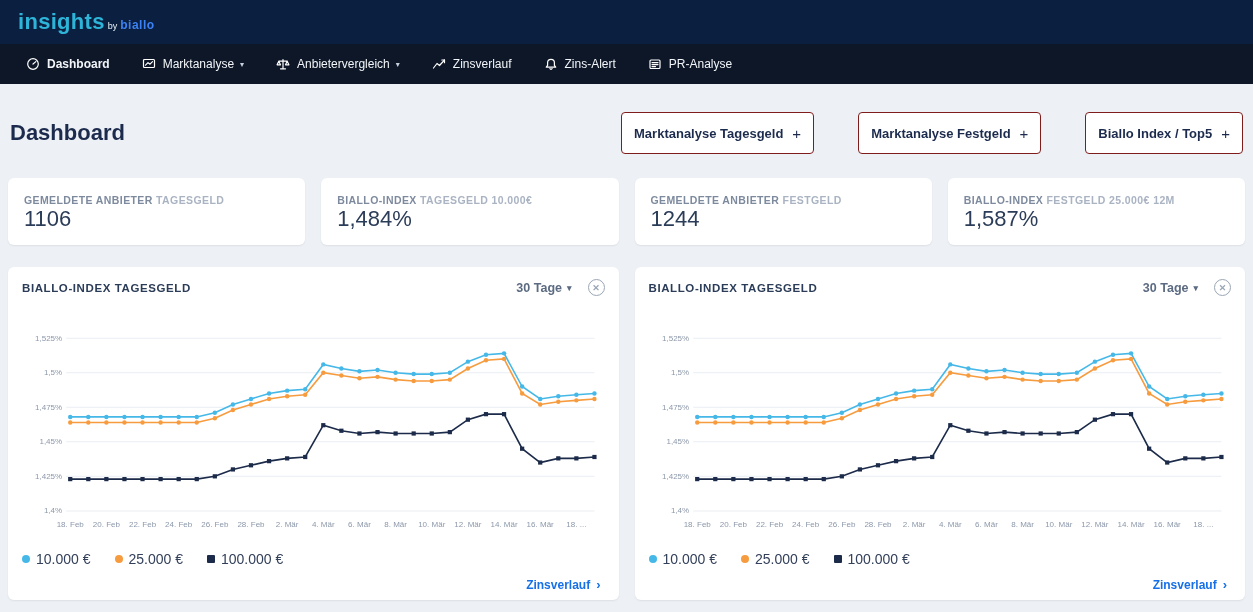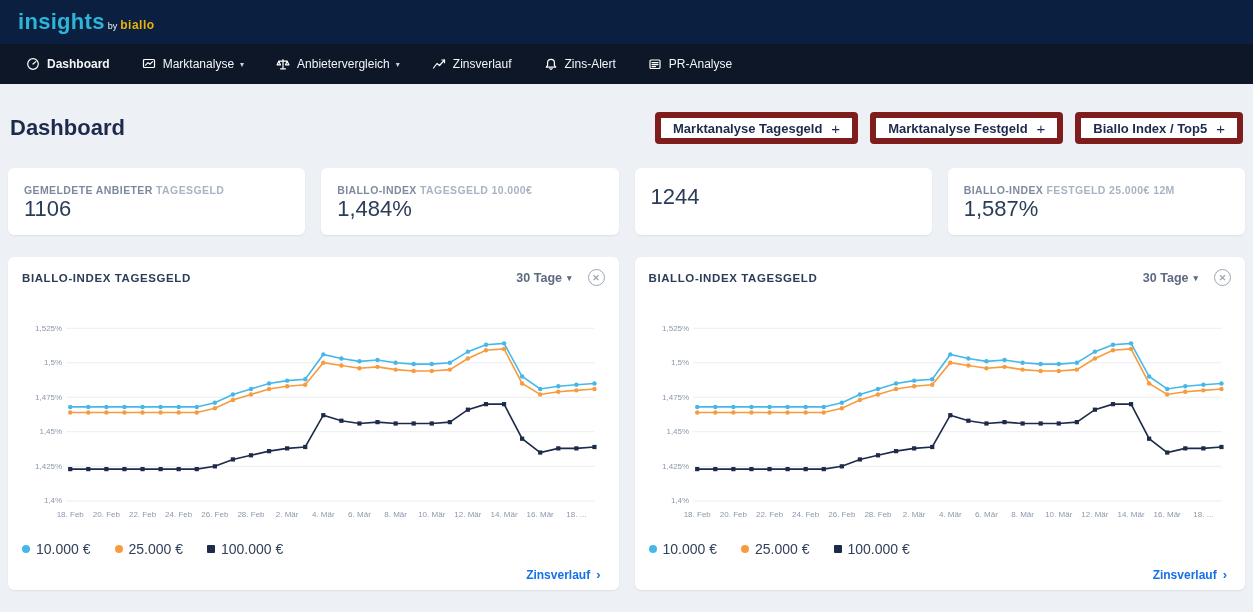--- a/index.html
+++ b/index.html
@@ -4,41 +4,41 @@
 <style>
   * { box-sizing: border-box; margin: 0; padding: 0; }
   html,body { width:1253px; height:612px; overflow:hidden; }
   body { background:#edf0f4; font-family:"Liberation Sans", sans-serif; color:#1c2b4d; }
 
   
   .topbar { height:44px; background:#0b2040; display:flex; align-items:center; padding:14px 18px; }
   .logo { display:flex; align-items:baseline; gap:3px; cursor:pointer; }
   .logo-main { color:#2db4d8; font-size:22px; font-weight:700; letter-spacing:.3px; }
   .logo-by { color:#e8f2f7; font-size:9px; font-weight:400; }
-  .logo-biallo { color:#eab308; font-size:12px; font-weight:700; letter-spacing:.5px; }
+  .logo-biallo { color:#3b82f6; font-size:12px; font-weight:700; letter-spacing:.5px; }
 
   
   .navbar { height:40px; background:#0e1727; display:flex; align-items:stretch; padding:0 10px; }
   .nav-item { display:flex; align-items:center; gap:7px; color:#f2f5f9; font-size:12px;
               font-weight:400; padding:0 16px; cursor:pointer; white-space:nowrap; }
   .nav-item.active { font-weight:700; }
   .nav-icon { width:14px; height:14px; stroke:#fff; fill:none; stroke-width:1.2;
               stroke-linecap:round; stroke-linejoin:round; flex:none; }
   .caret-nav { font-size:8px; color:#c7d1de; margin-left:-1px; }
 
   
   .content { padding:28px 8px 0; }
   .page-header { display:flex; justify-content:space-between; align-items:center;
                  padding:0 2px; margin-bottom:24px; }
   h1 { font-size:22px; font-weight:700; color:#1c2b4d; }
   .actions { display:flex; gap:12px; }
-  .action-btn { background:#fff; border:6px solid #7f1d1d; border-radius:4px; height:32px;
+  .action-btn { background:#fff; border:1px solid #7f1d1d; border-radius:4px; height:42px;
                 padding:0 12px; font-size:13px; font-weight:700; color:#1c2b4d;
                 display:flex; align-items:center; gap:9px; cursor:pointer;
-                font-family:"Liberation Sans", sans-serif; }
+                font-family:"Liberation Sans", sans-serif;margin-left:32px; }
   .plus { font-weight:400; font-size:15px; }
 
   
   .stats-row { display:grid; grid-template-columns:repeat(4,1fr); gap:16px; margin-bottom:22px; }
   .stat-card { background:#fff; border-radius:6px; padding:16px 16px 13px;
                box-shadow:0 1px 2px rgba(16,30,60,.07); }
   .stat-label { font-size:10.5px; letter-spacing:.4px; font-weight:700; color:#7d8a9e; }
   .stat-label .light { color:#a9b3c2; font-weight:600; }
   .stat-value { font-size:22px; color:#2b3c58; margin-top:0; font-weight:500; }
 
@@ -148,20 +148,21 @@
   <div class="stats-row">
     <div class="stat-card">
       <div class="stat-label"><span class="strong">GEMELDETE ANBIETER</span> <span class="light">TAGESGELD</span></div>
       <div class="stat-value">1106</div>
     </div>
     <div class="stat-card">
       <div class="stat-label"><span class="strong">BIALLO-INDEX</span> <span class="light">TAGESGELD 10.000€</span></div>
       <div class="stat-value">1,484%</div>
     </div>
     <div class="stat-card">
+      <div class="stat-label"><span class="strong">GEMELDETE ANBIETER</span> <span class="light">FESTGELD</span></div>
       <div class="stat-value">1244</div>
     </div>
     <div class="stat-card">
       <div class="stat-label"><span class="strong">BIALLO-INDEX</span> <span class="light">FESTGELD 25.000€ 12M</span></div>
       <div class="stat-value">1,587%</div>
     </div>
   </div>
 
   <div class="charts-row">
 

